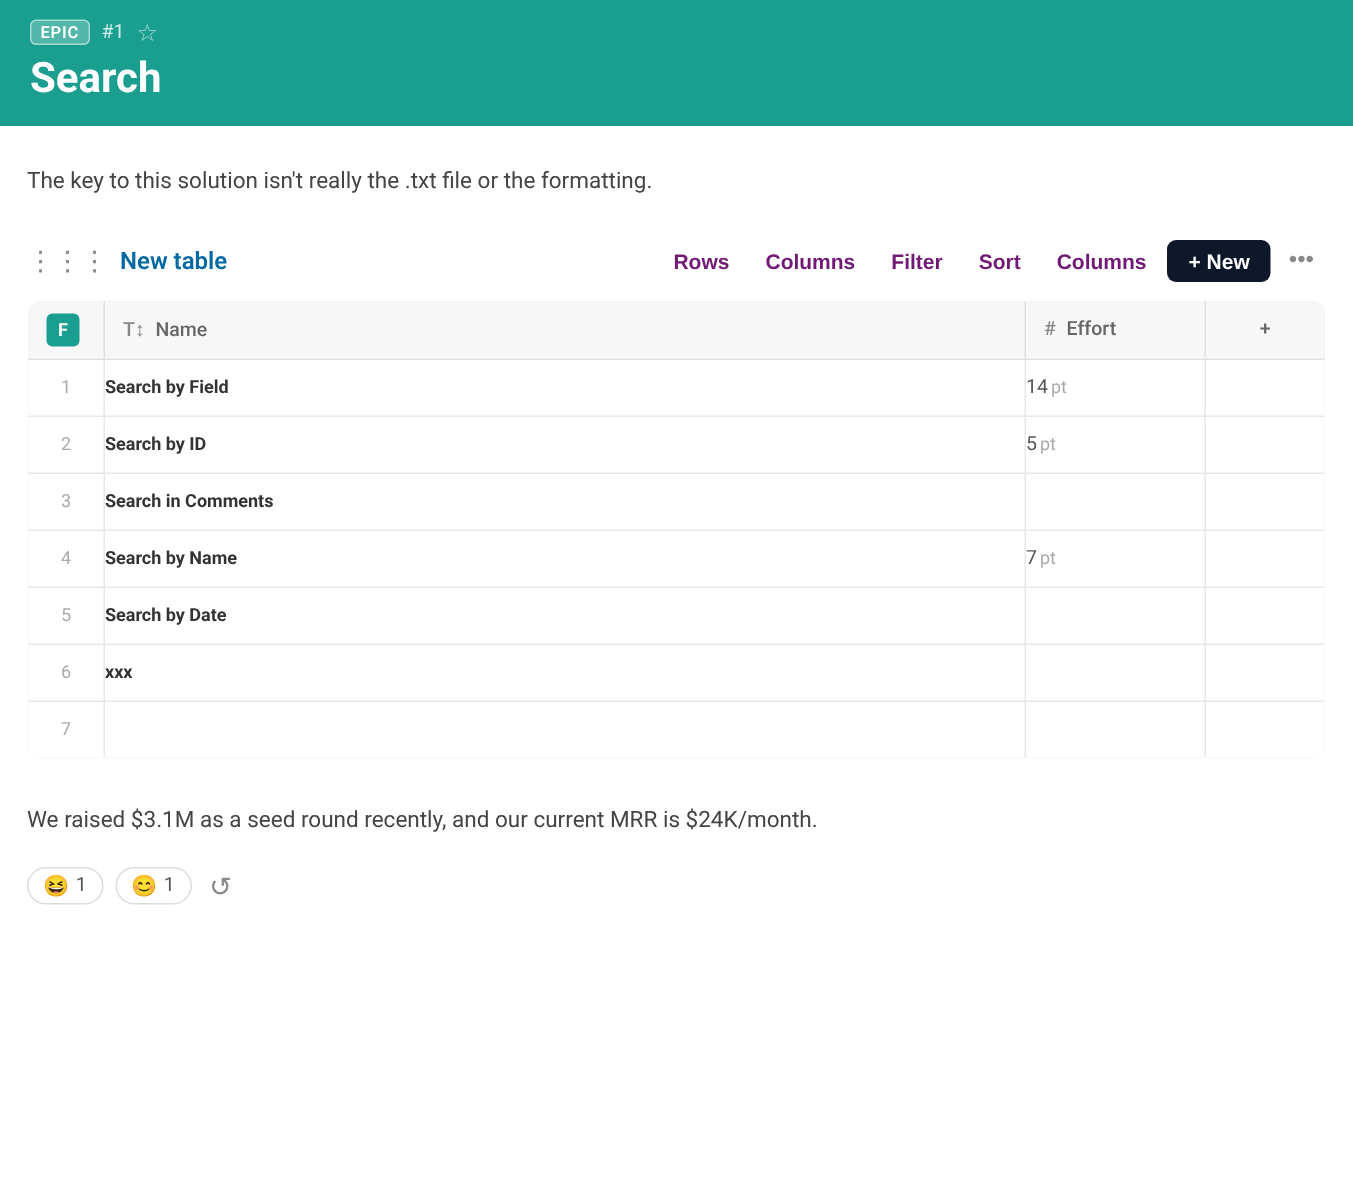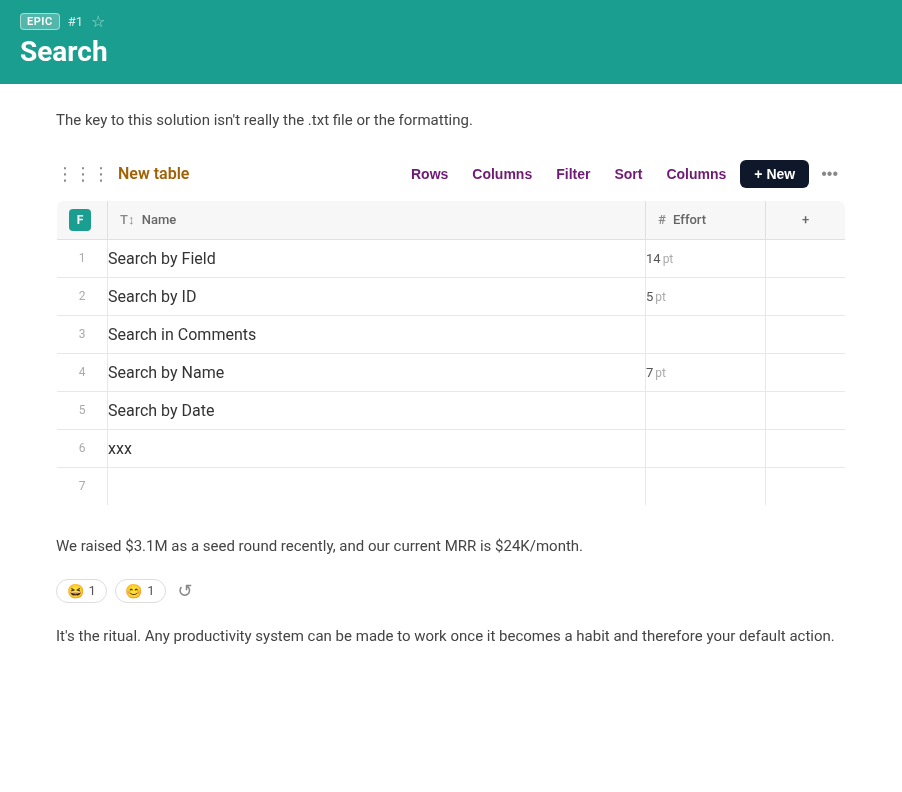--- a/index.html
+++ b/index.html
@@ -46,21 +46,21 @@
     }
     .page-title {
       font-size: 28px;
       font-weight: 700;
       color: white;
       line-height: 1.1;
     }
 
     
     .content {
-      padding: 24px 56px;
+      padding: 24px 18px;
     }
 
     .text-block {
       color: #444;
       line-height: 1.6;
       margin-bottom: 20px;
     }
 
     
     .table-section {
@@ -77,21 +77,21 @@
       align-items: center;
       gap: 8px;
     }
     .grid-icon {
       color: #888;
       font-size: 18px;
     }
     .table-name {
       font-size: 16px;
       font-weight: 600;
-      color: #a16207;
+      color: #0369a1;
     }
     .toolbar-actions {
       display: flex;
       align-items: center;
       gap: 4px;
     }
     .toolbar-btn {
       background: none;
       border: none;
       padding: 5px 10px;
@@ -167,22 +167,23 @@
     }
     .row-num-cell {
       width: 40px;
       text-align: center;
       color: #aaa;
       font-size: 12px;
       padding: 0 8px;
     }
     .name-cell {
       padding: 0 12px;
-      font-size: 16px;
+      font-size: 12px;
       color: #333;
+      font-weight: bold;
     }
     .effort-cell {
       padding: 0 12px;
       font-size: 13px;
       color: #555;
       width: 120px;
     }
     .effort-unit {
       color: #aaa;
       font-size: 12px;
@@ -359,15 +360,14 @@
           <span class="reaction-count">1</span>
         </div>
         <div class="reaction-badge">
           <span>😊</span>
           <span class="reaction-count">1</span>
         </div>
       </div>
     <button class="add-reaction-btn">↺</button>
   </div>
 
-  <p class="text-block">It's the ritual. Any productivity system can be made to work once it becomes a habit and therefore your default action.</p>
 
 </div>
 
 </body></html>

